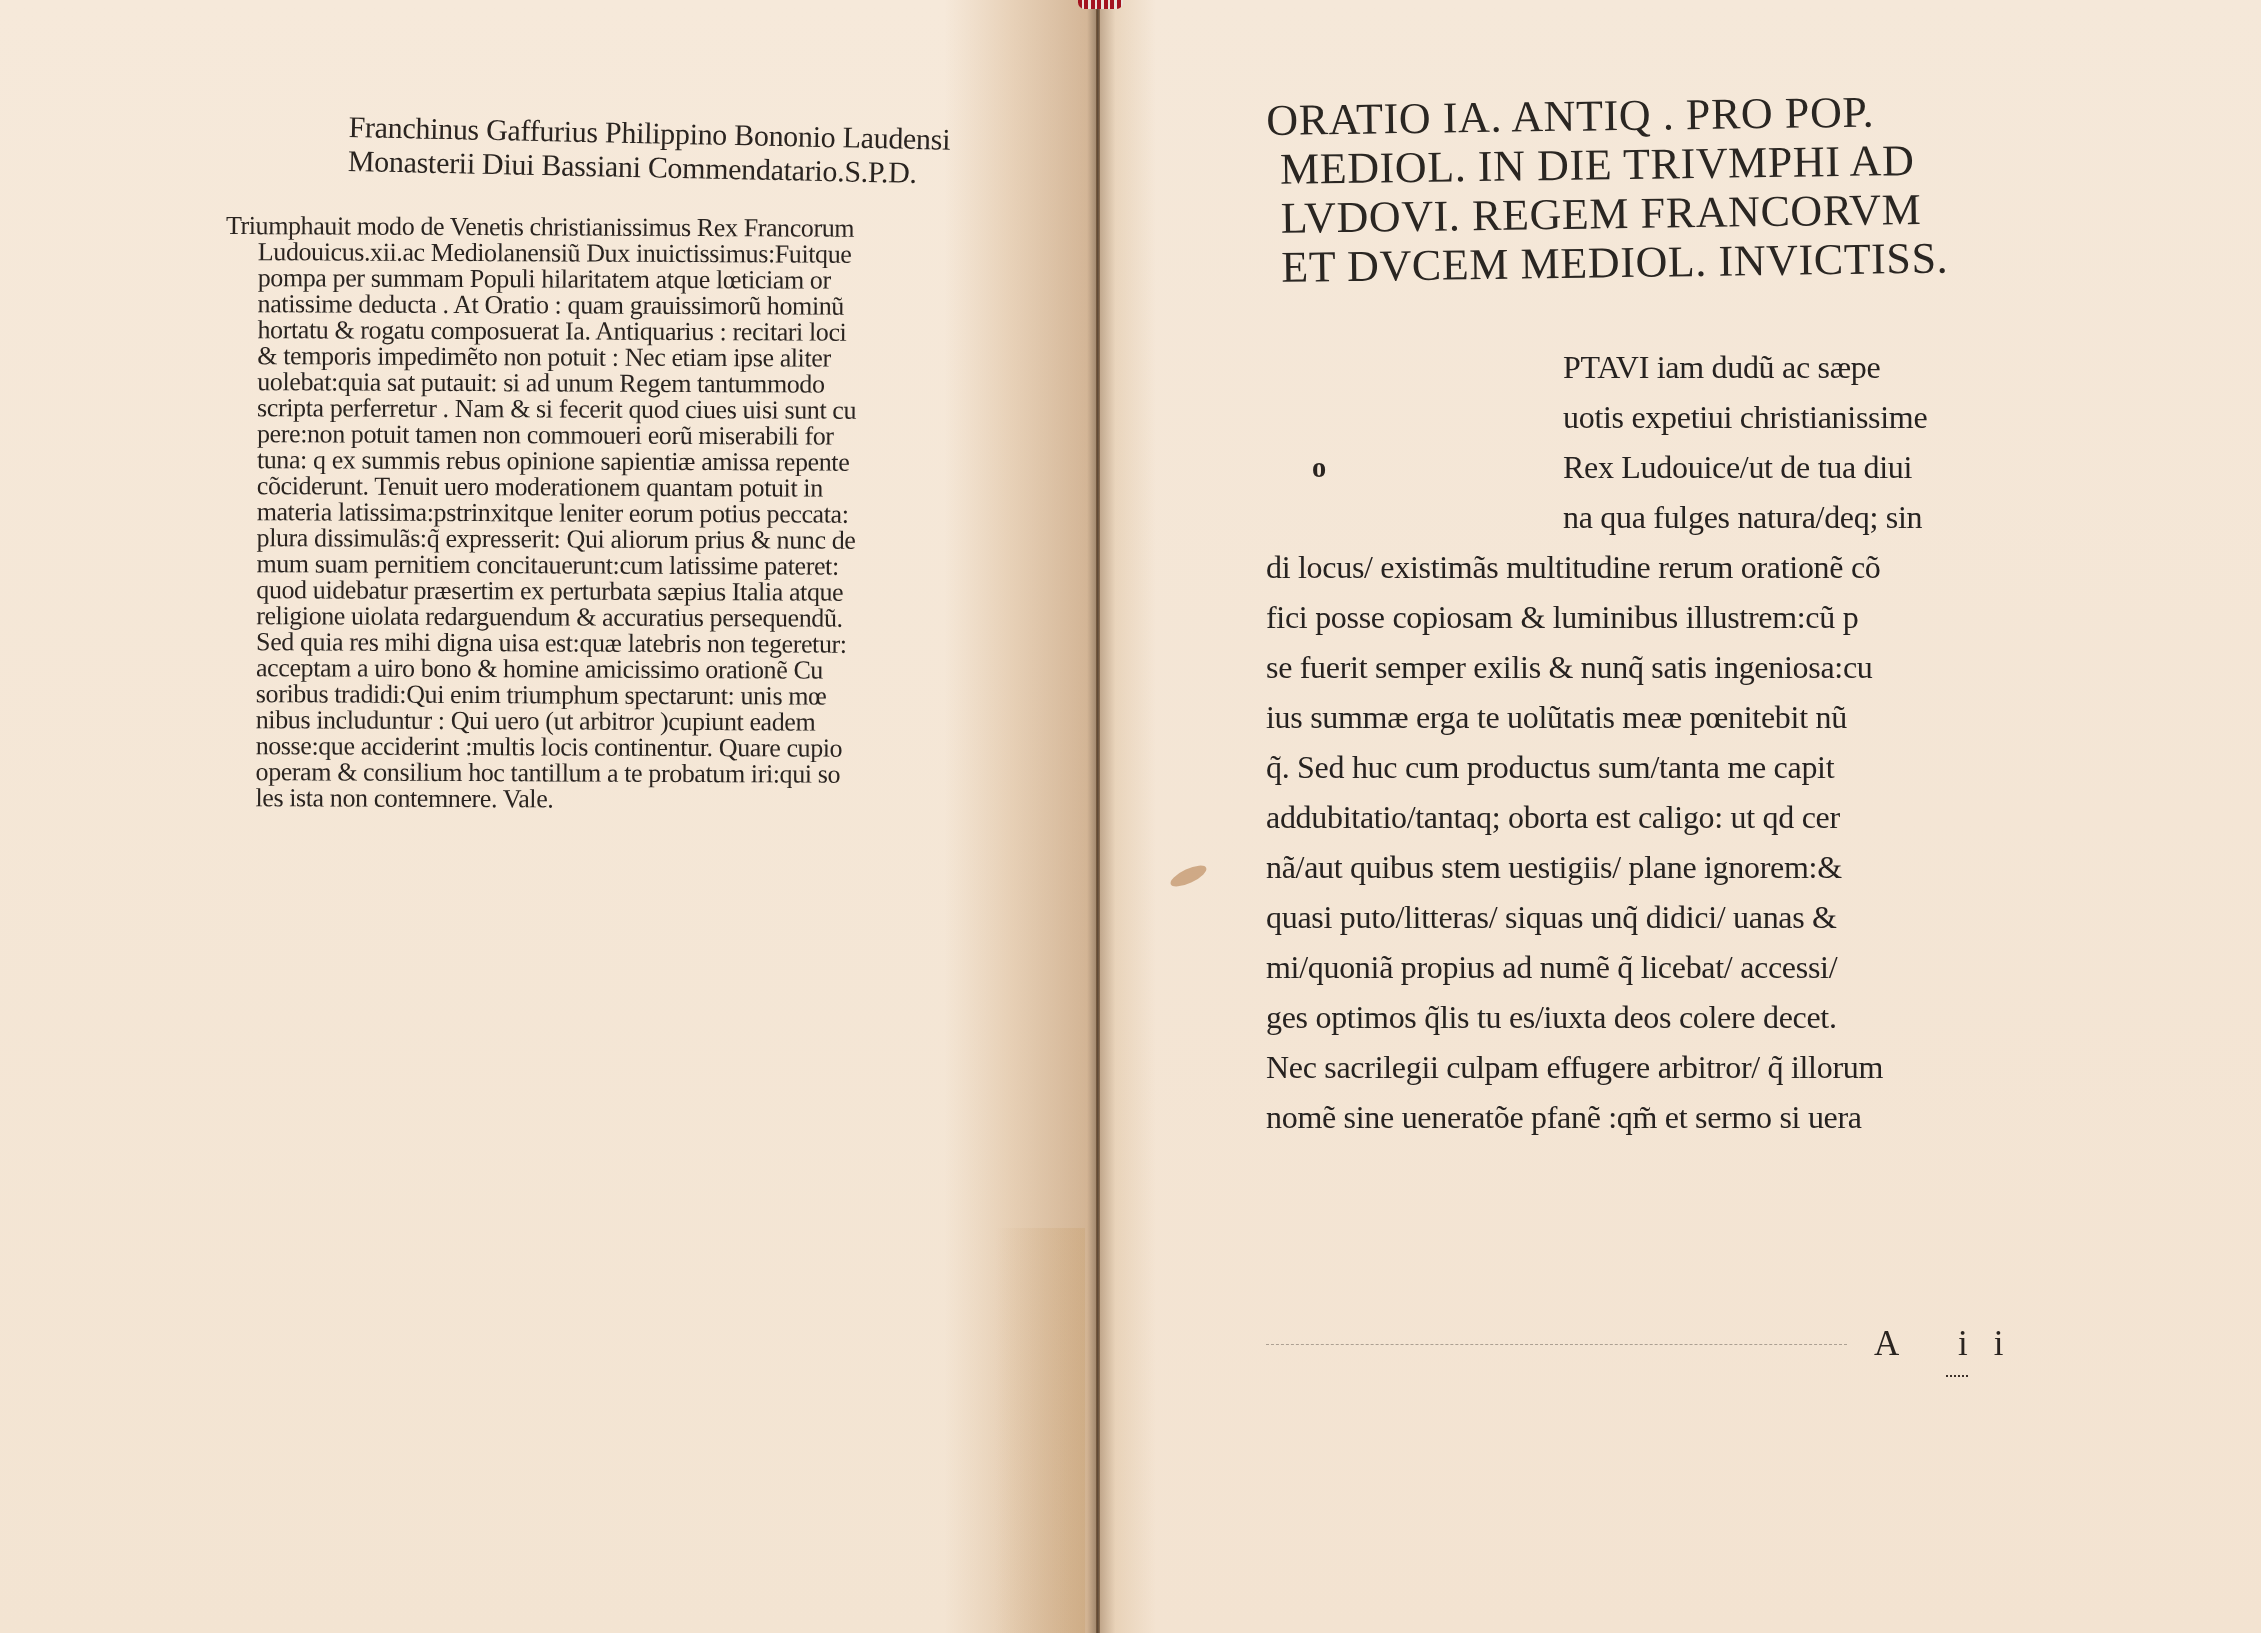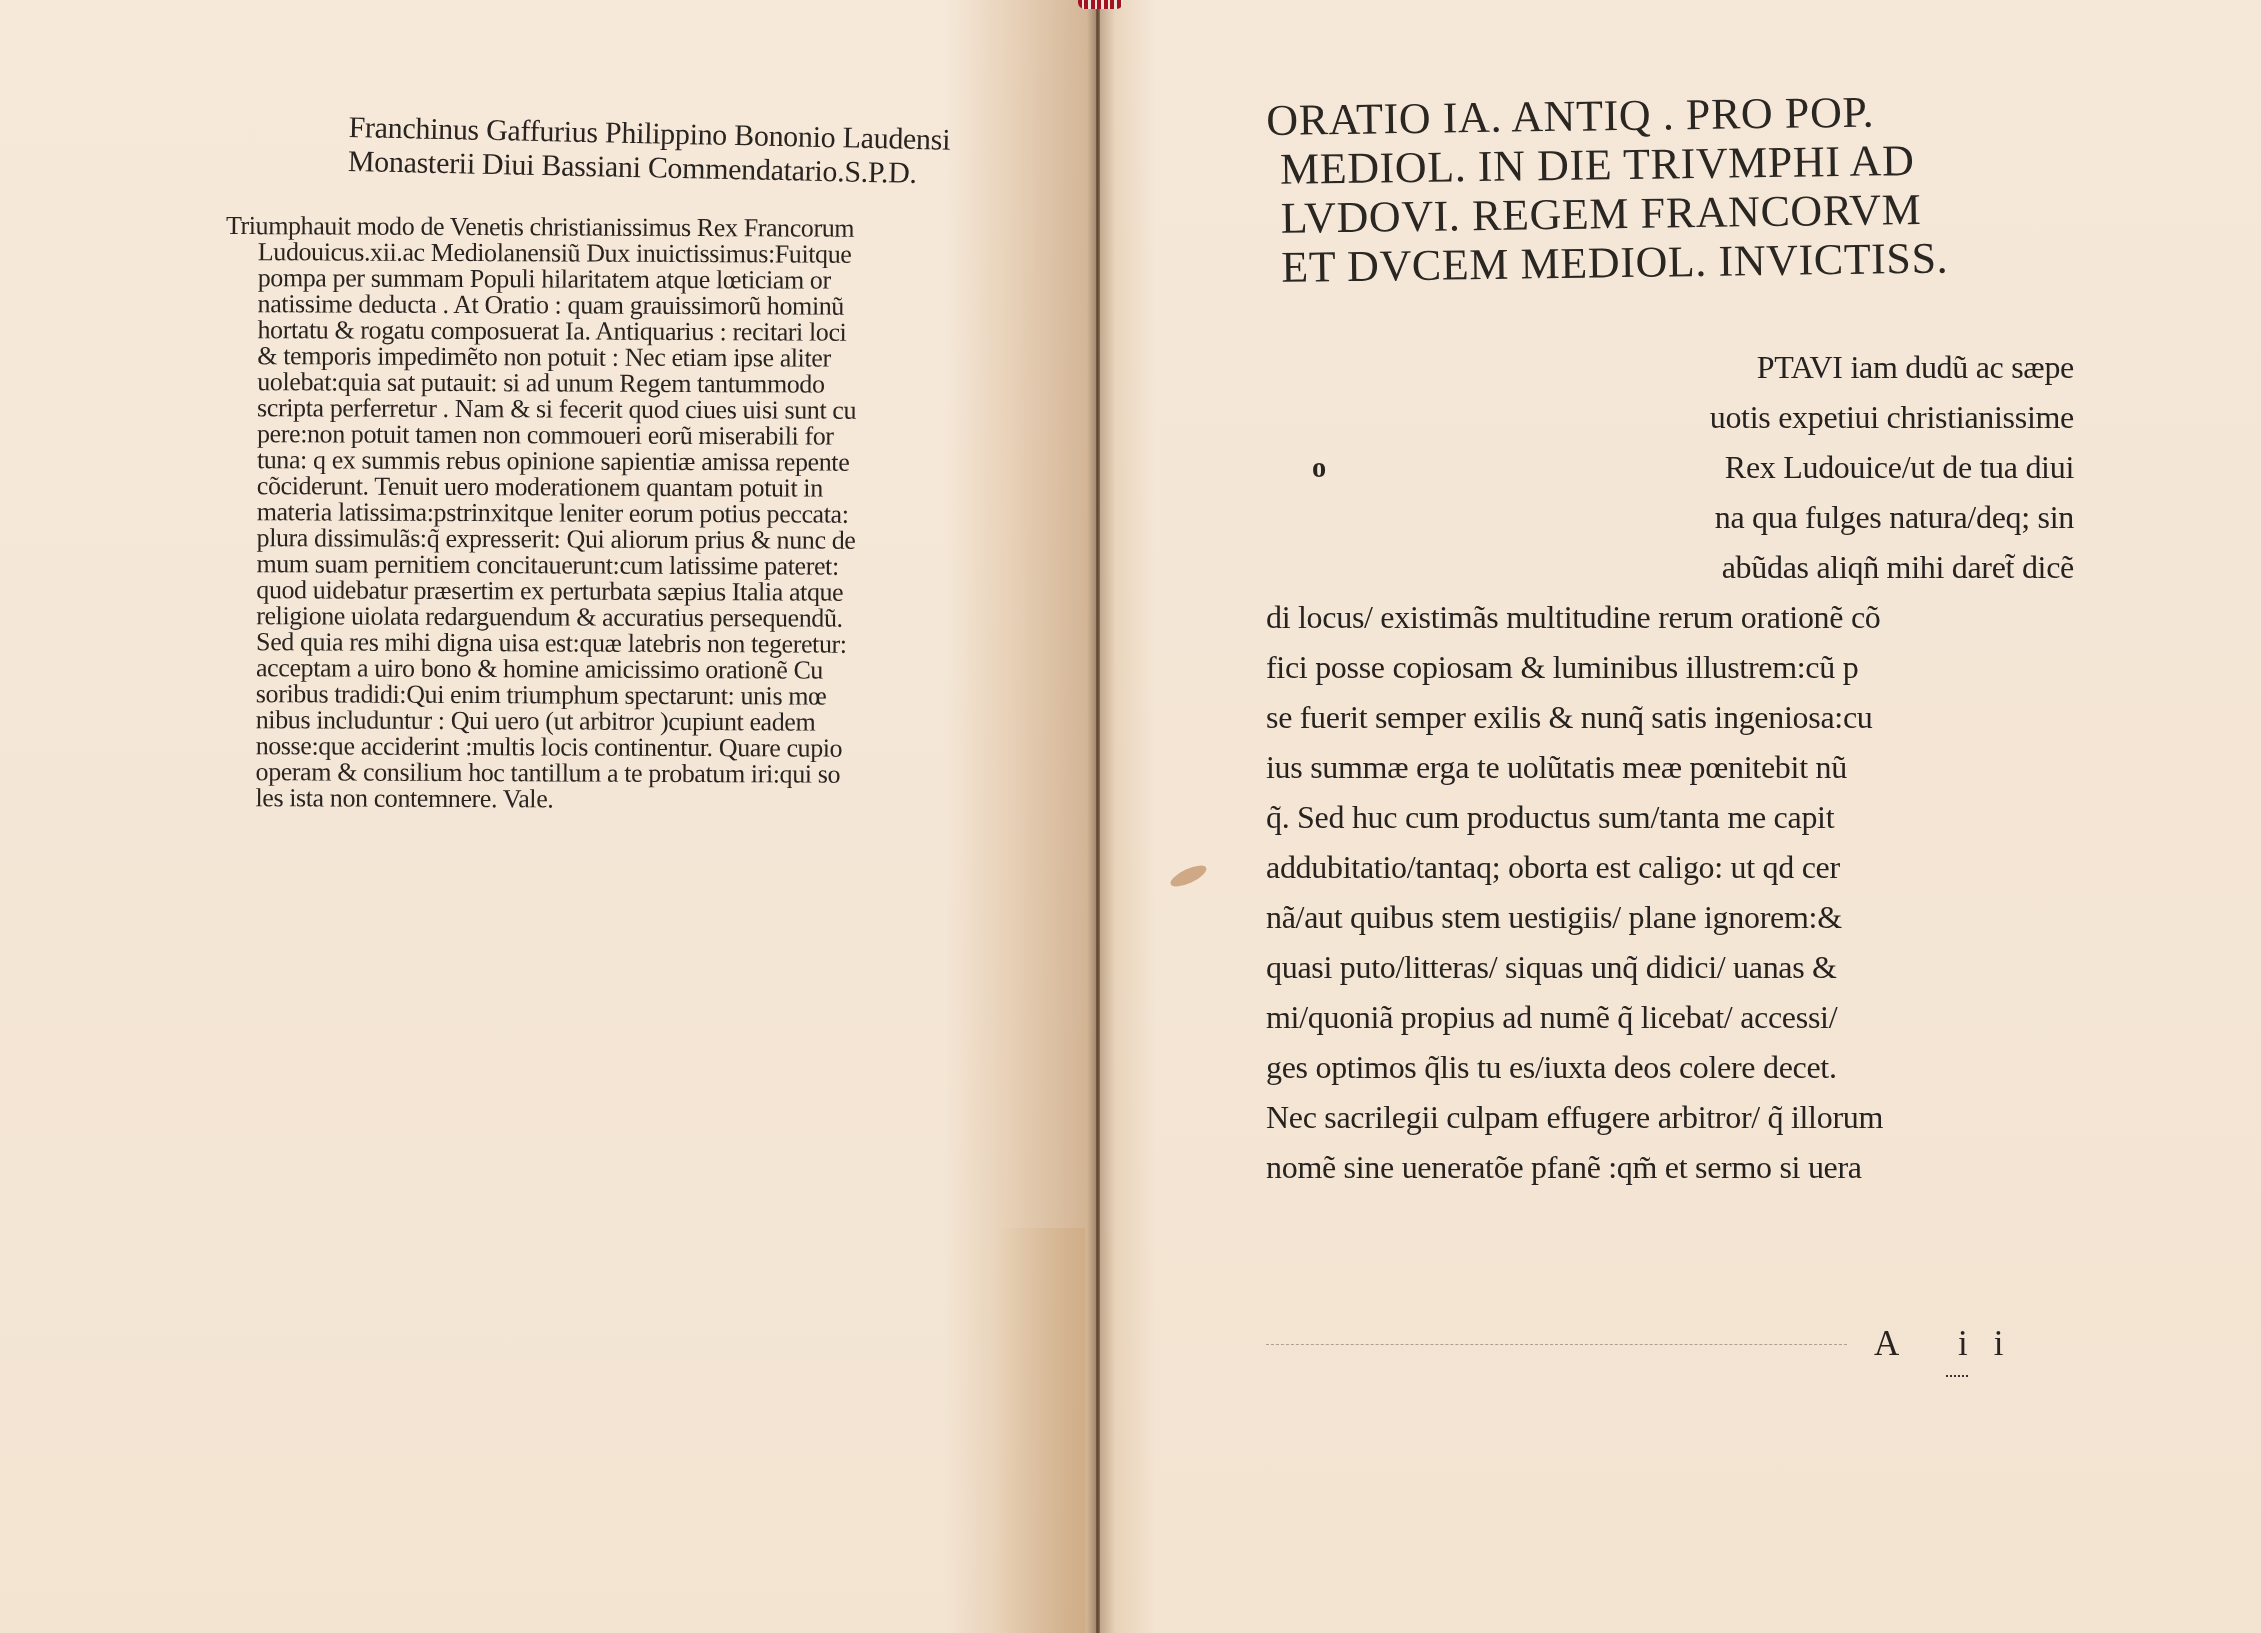--- a/index.html
+++ b/index.html
@@ -71,21 +71,21 @@
     font-weight: 400; color: #2a2622;
     transform: rotate(-0.8deg); transform-origin: left top;
   }
   .right-title .line { display: block; white-space: nowrap; }
   .right-body {
     position: absolute; left: 1266px; top: 342px; width: 808px;
     font-size: 32px; line-height: 50px; letter-spacing: -0.3px;
     color: #262220;
   }
   .right-body .line { display: block; white-space: nowrap; }
-  .right-body .line.drop { padding-left: 297px; text-align: right; }
+  .right-body .line.drop { padding-left: 297px; }
   .guide-letter {
     position: absolute; left: 1312px; top: 452px;
     font-size: 28.4px; font-weight: 700; color: #2a2420;
   }
   .signature {
     position: absolute; left: 1874px; top: 1324px;
     font-size: 35px; letter-spacing: 26px; color: #2a2420; text-align: center;
   }
   .sig-underline {
     position: absolute; left: 1946px; top: 1375px; width: 22px; height: 2.6px;
@@ -150,21 +150,20 @@
     <span class="line" style="padding-left:13px">ET DVCEM MEDIOL. INVICTISS.</span>
   </div>
 
   <div class="guide-letter">o</div>
 
   <div class="right-body">
     <span class="line drop">PTAVI iam dudũ ac sæpe</span>
     <span class="line drop">uotis expetiui christianissime</span>
     <span class="line drop">Rex Ludouice/ut de tua diui</span>
     <span class="line drop">na qua fulges natura/deq; sin</span>
-    <span class="line drop">abũdas aliqñ mihi daret̃ dicẽ</span>
     <span class="line">di locus/ existimãs multitudine rerum orationẽ cõ</span>
     <span class="line">fici posse copiosam &amp; luminibus illustrem:cũ p</span>
     <span class="line">se fuerit semper exilis &amp; nunq̃ satis ingeniosa:cu</span>
     <span class="line">ius summæ erga te uolũtatis meæ pœnitebit nũ</span>
     <span class="line">q̃. Sed huc cum productus sum/tanta me capit</span>
     <span class="line">addubitatio/tantaq; oborta est caligo: ut qd cer</span>
     <span class="line">nã/aut quibus stem uestigiis/ plane ignorem:&amp;</span>
     <span class="line">quasi puto/litteras/ siquas unq̃ didici/ uanas &amp;</span>
     <span class="line">mi/quoniã propius ad numẽ q̃ licebat/ accessi/</span>
     <span class="line">ges optimos q̃lis tu es/iuxta deos colere decet.</span>

